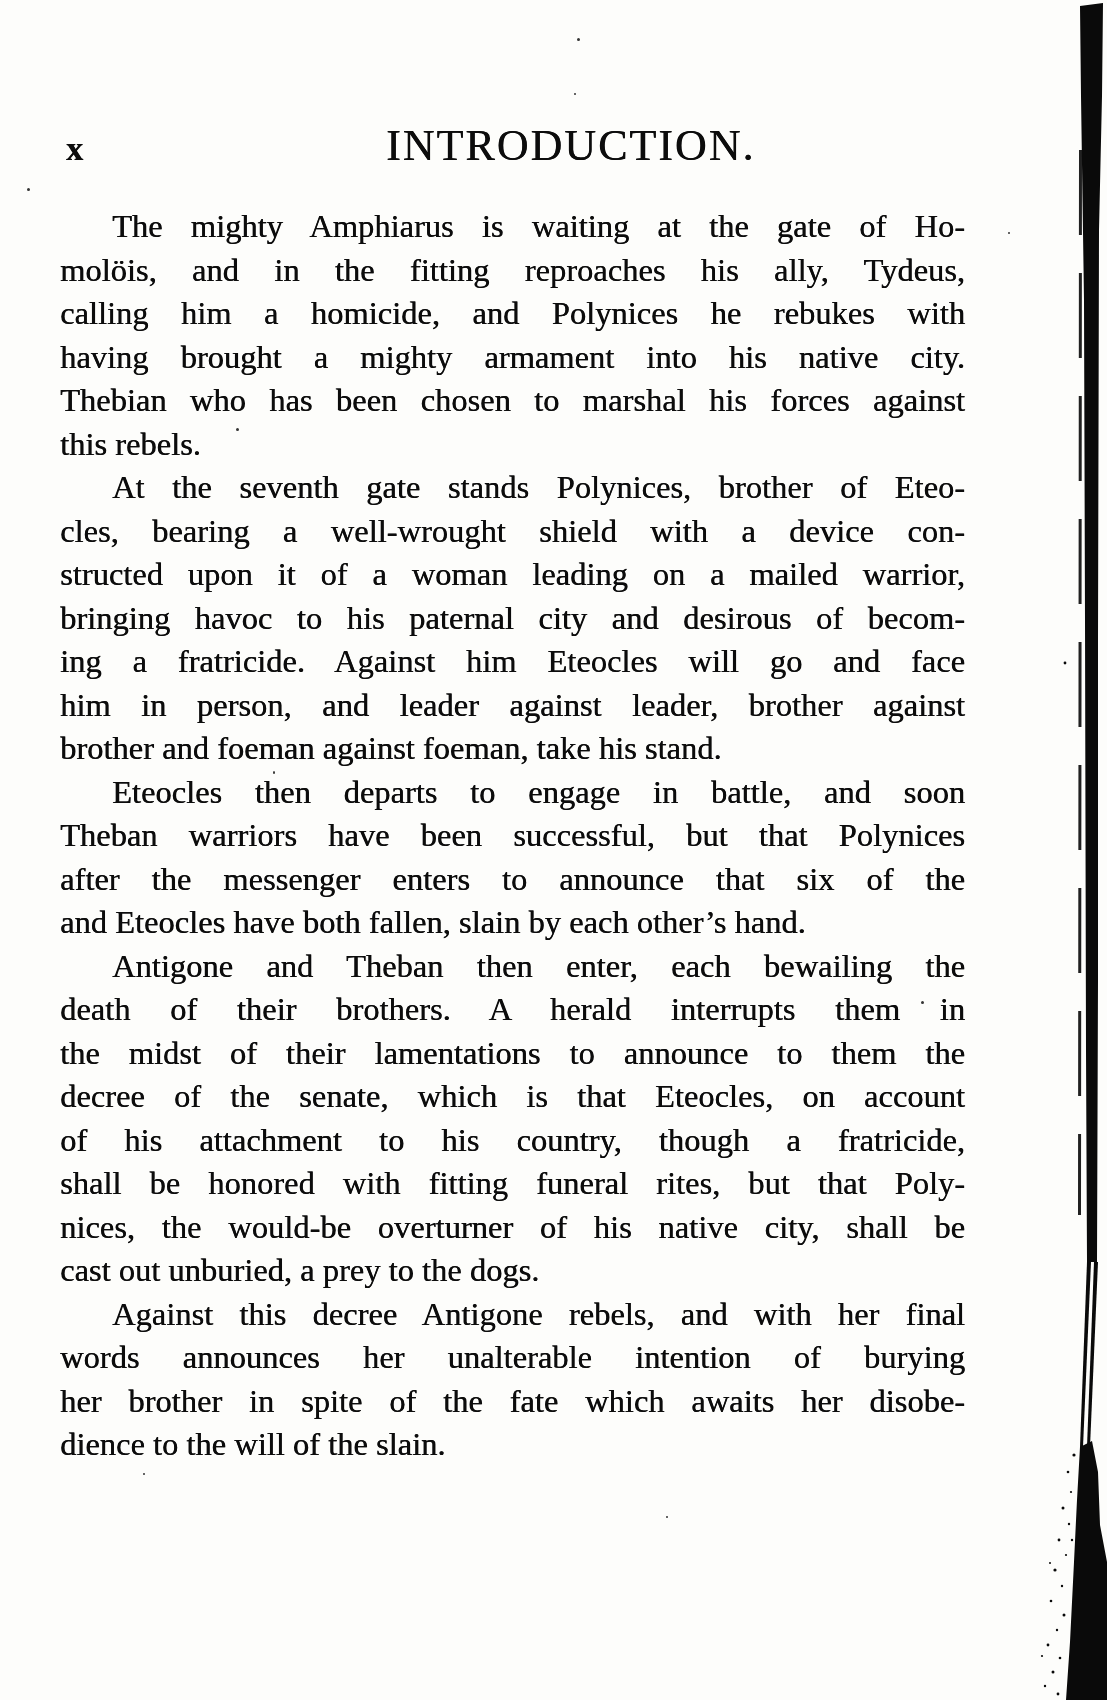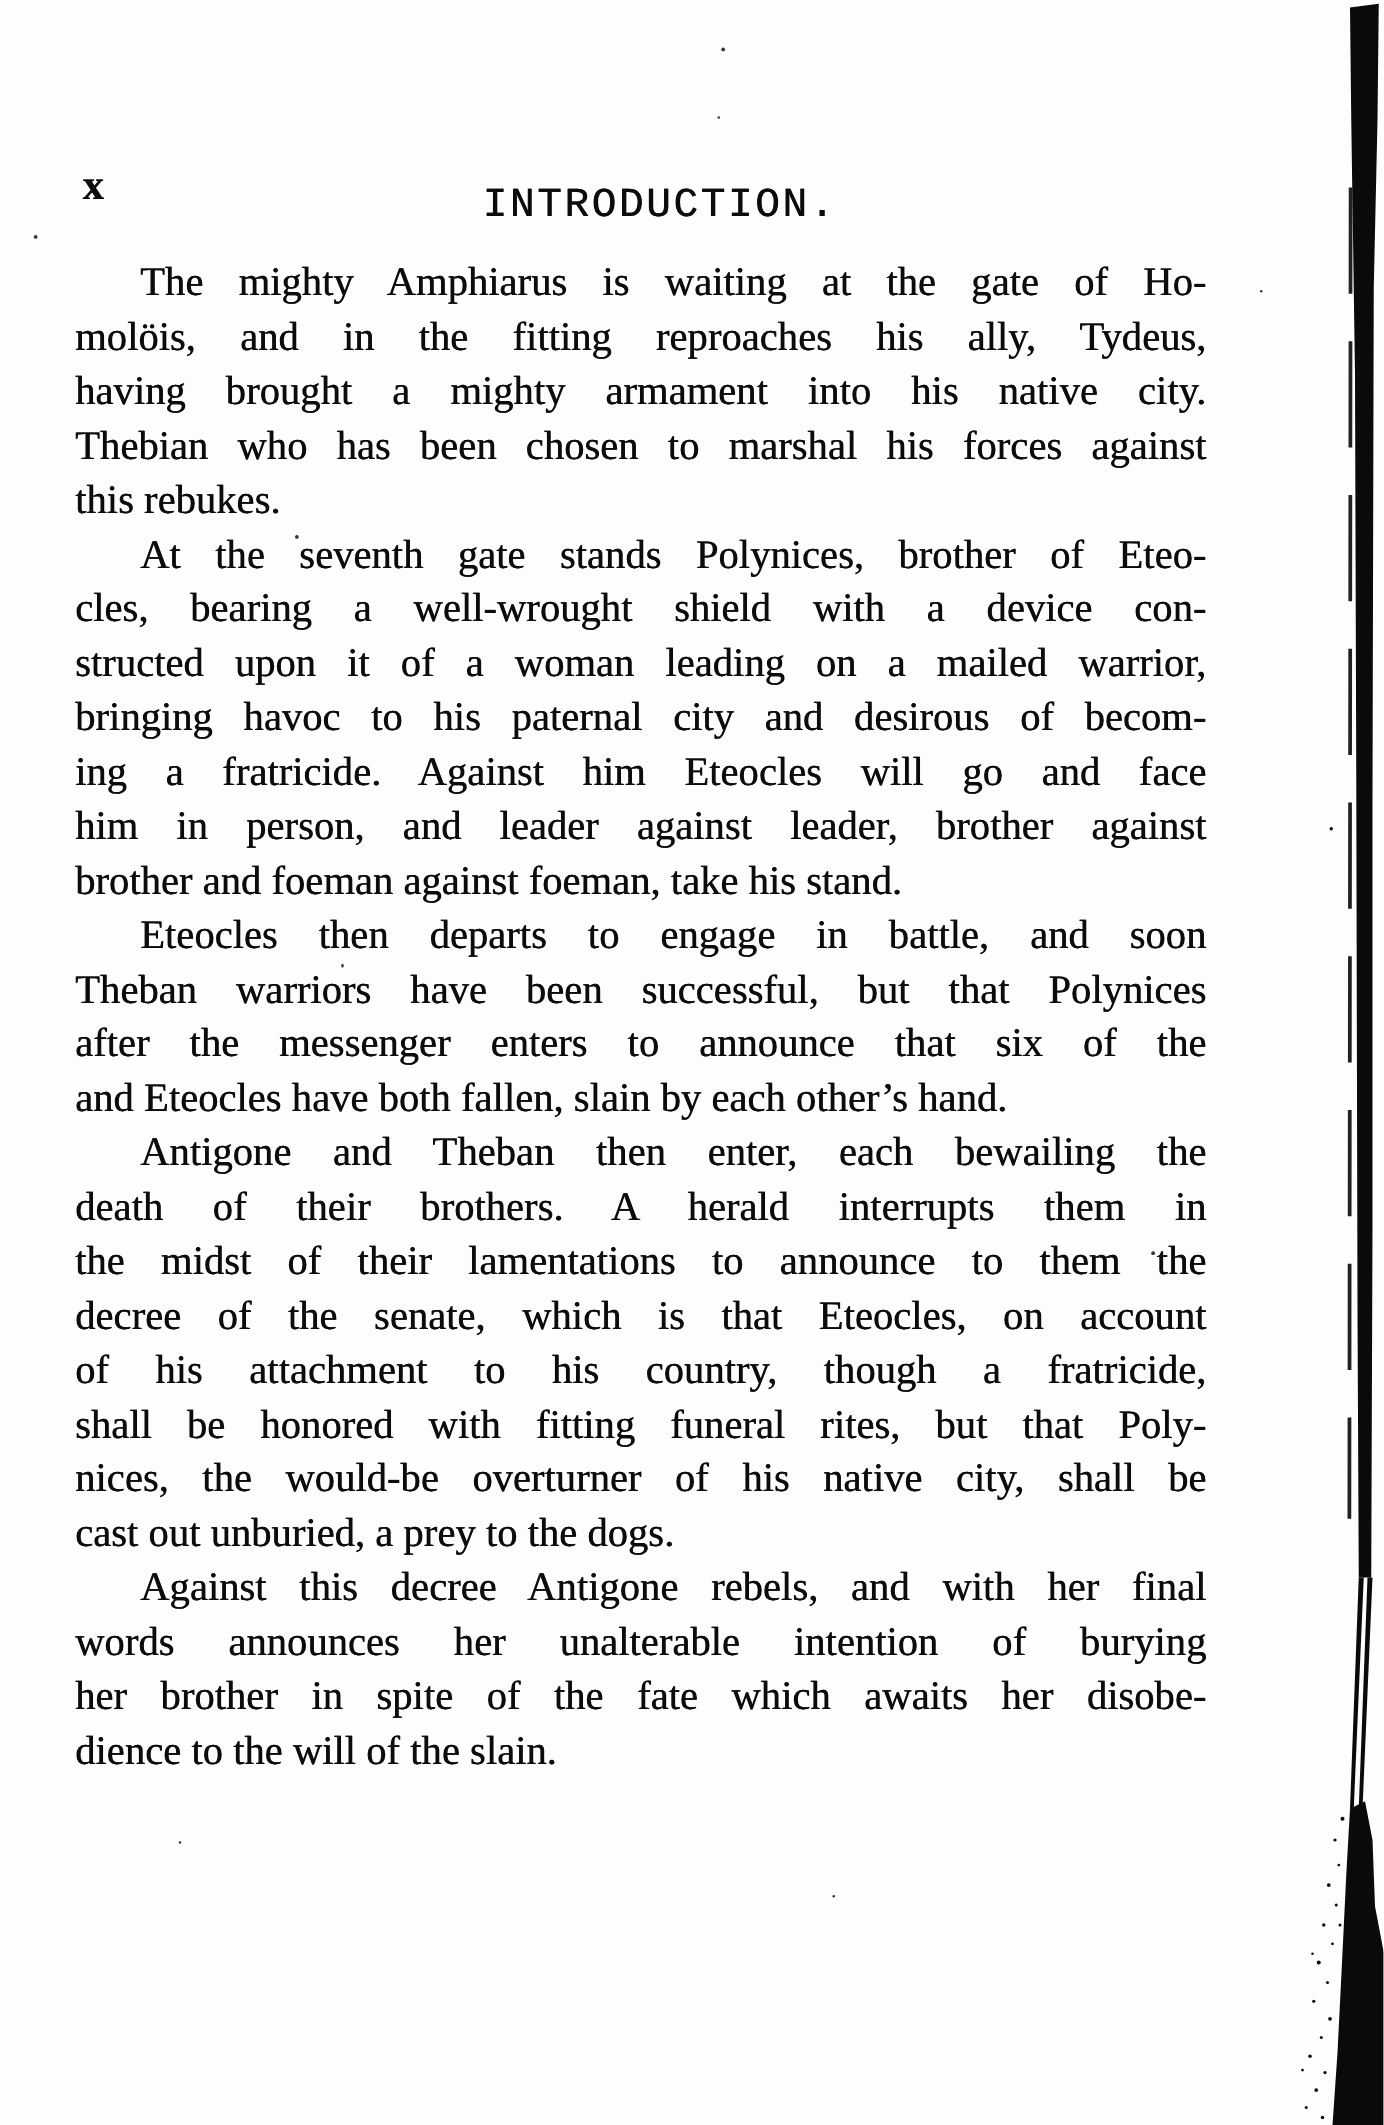--- a/index.html
+++ b/index.html
@@ -10,25 +10,24 @@
     overflow: hidden;
     font-family: "Liberation Serif", "DejaVu Serif", serif;
     color: #0c0c0c;
   }
   .page-number {
     position: absolute; left: 66px; top: 130px;
     font-size: 34px; font-weight: 700;
     text-shadow: 0.4px 0 currentColor;
   }
   .page-heading {
-    position: absolute; left: 386px; top: 146px;
-    font-size: 33px; letter-spacing: 2px;
+    position: absolute; left: 386px; top: 120px;
+    font-size: 44px; letter-spacing: 2px;
     text-shadow: 0.4px 0 currentColor;
     white-space: nowrap;
-    font-family: Liberation Mono, monospace;
   }
   .text-block {
     position: absolute; left: 60px; top: 205px; width: 905px;
   }
   .line {
     font-size: 32.5px;
     line-height: 43.5px;
     height: 43.5px;
     text-align: justify;
     text-align-last: justify;
@@ -47,23 +46,24 @@
 </style>
 </head>
 <body>
 
 <div class="page-number">x</div>
 <div class="page-heading">INTRODUCTION.</div>
 
 <div class="text-block">
     <div class="line para-start">The mighty Amphiarus is waiting at the gate of Ho-</div>
     <div class="line">molöis, and in the fitting reproaches his ally, Tydeus,</div>
+    <div class="line">calling him a homicide, and Polynices he rebukes with</div>
     <div class="line">having brought a mighty armament into his native city.</div>
     <div class="line">Thebian who has been chosen to marshal his forces against</div>
-    <div class="line para-end">this rebukes.</div>
+    <div class="line para-end">this rebels.</div>
     <div class="line para-start">At the seventh gate stands Polynices, brother of Eteo-</div>
     <div class="line">cles, bearing a well-wrought shield with a device con-</div>
     <div class="line">structed upon it of a woman leading on a mailed warrior,</div>
     <div class="line">bringing havoc to his paternal city and desirous of becom-</div>
     <div class="line">ing a fratricide.  Against him Eteocles will go and face</div>
     <div class="line">him in person, and leader against leader, brother against</div>
     <div class="line para-end">brother and foeman against foeman, take his stand.</div>
     <div class="line para-start">Eteocles then departs to engage in battle, and soon</div>
     <div class="line">Theban warriors have been successful, but that Polynices</div>
     <div class="line">after the messenger enters to announce that six of the</div>

